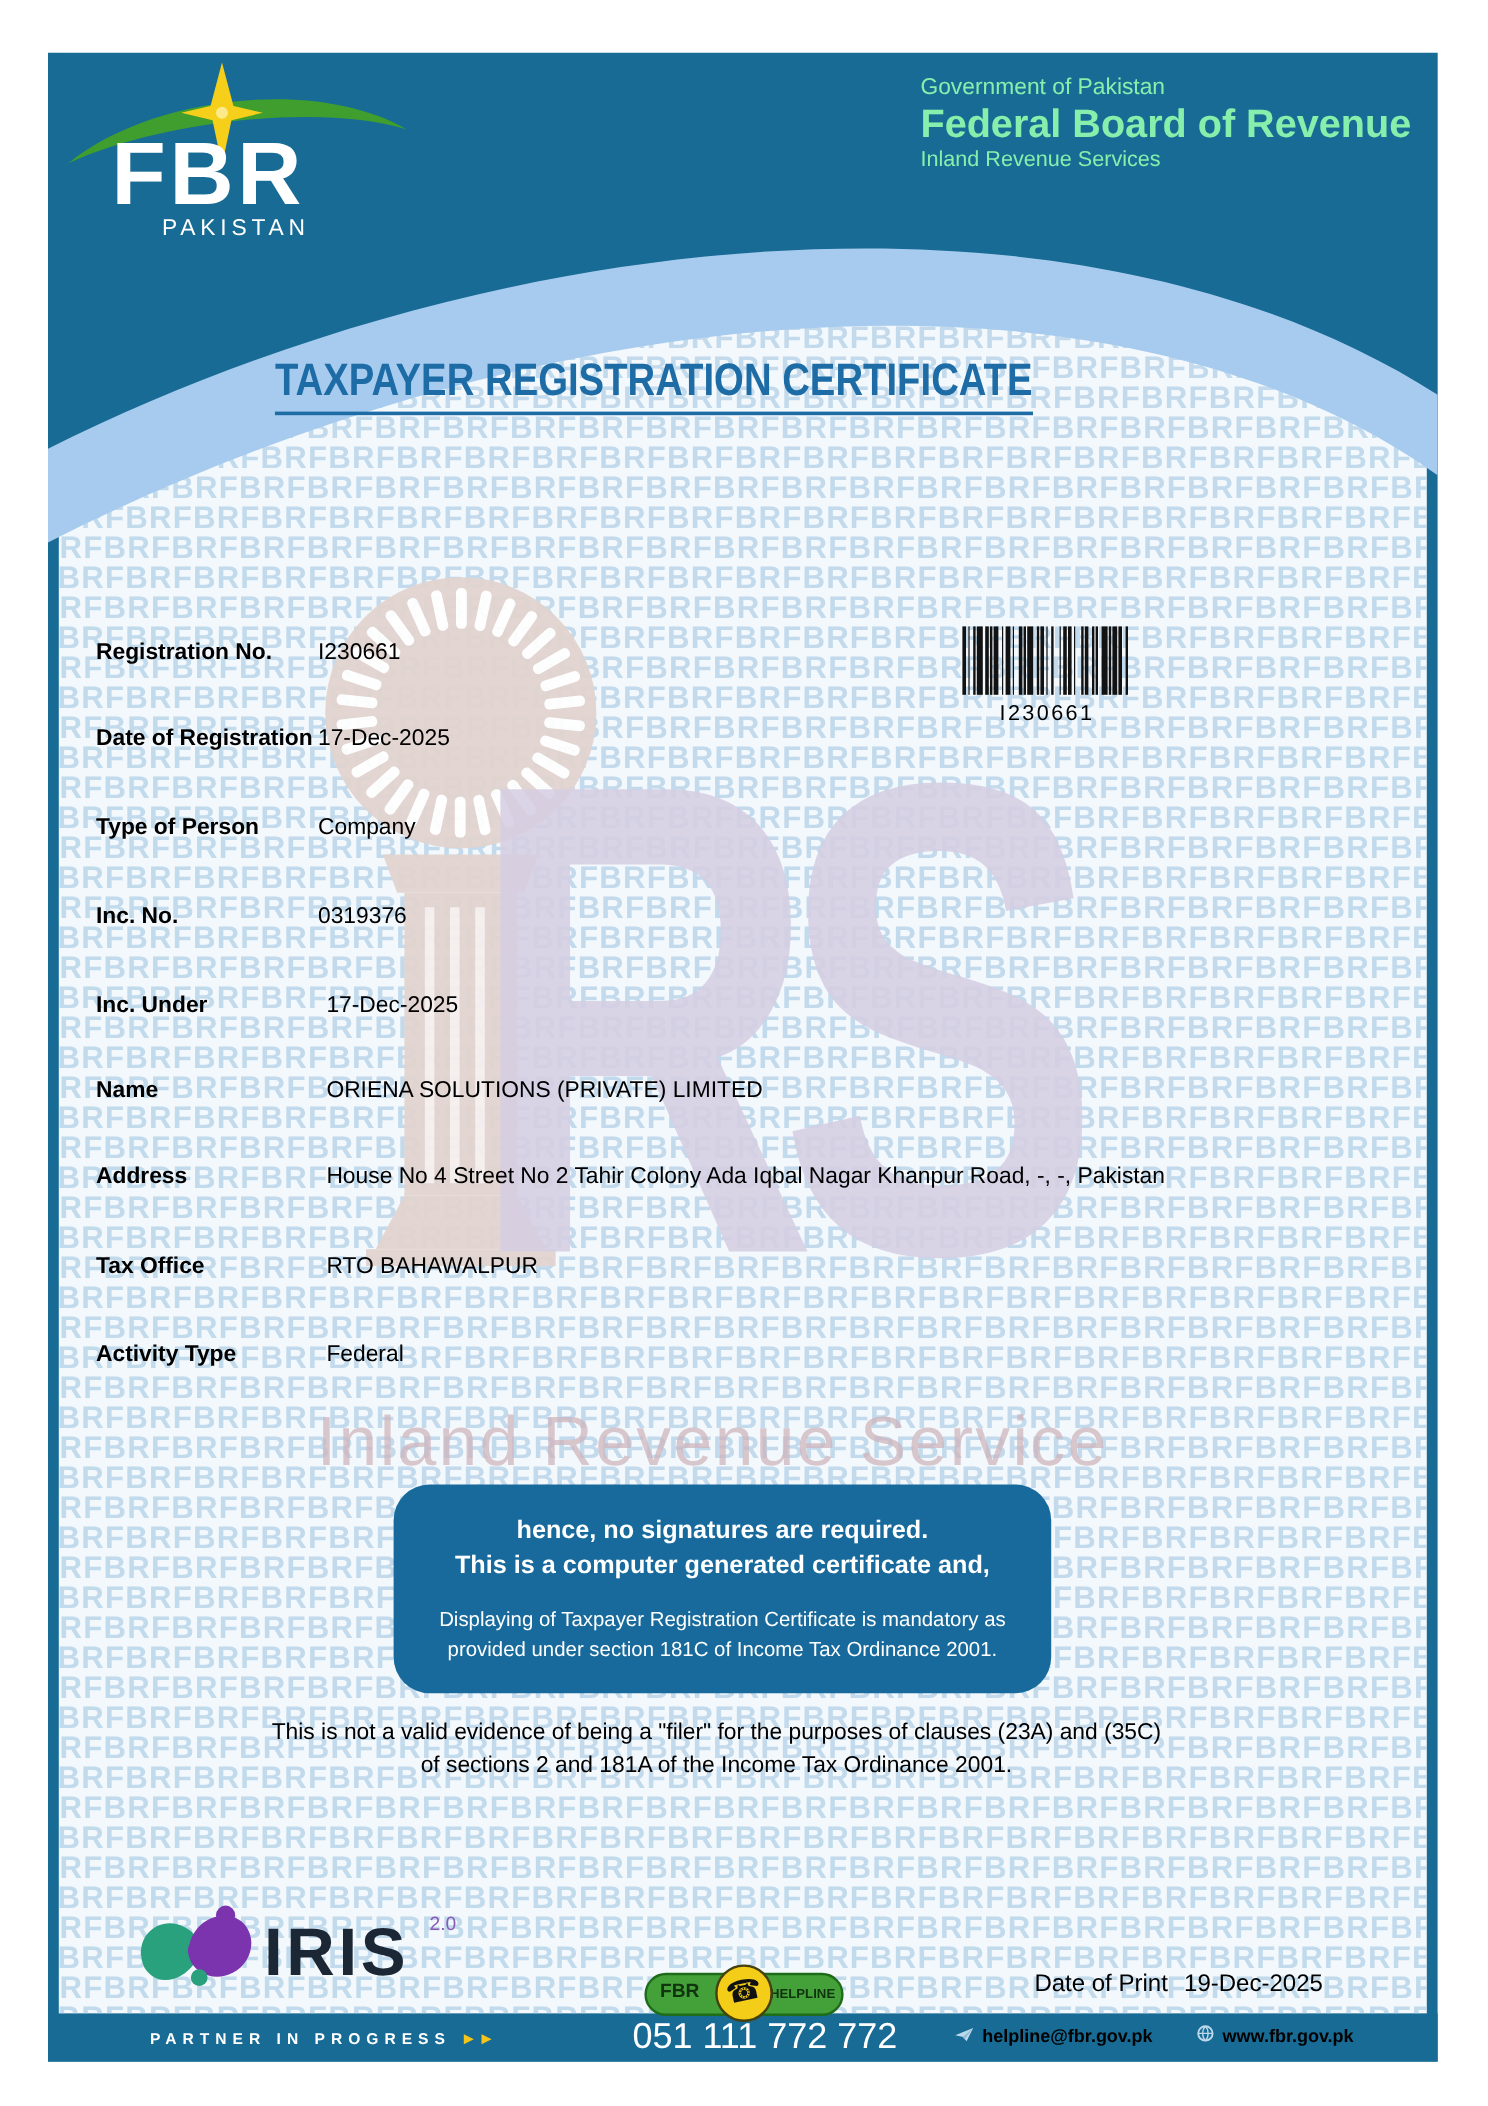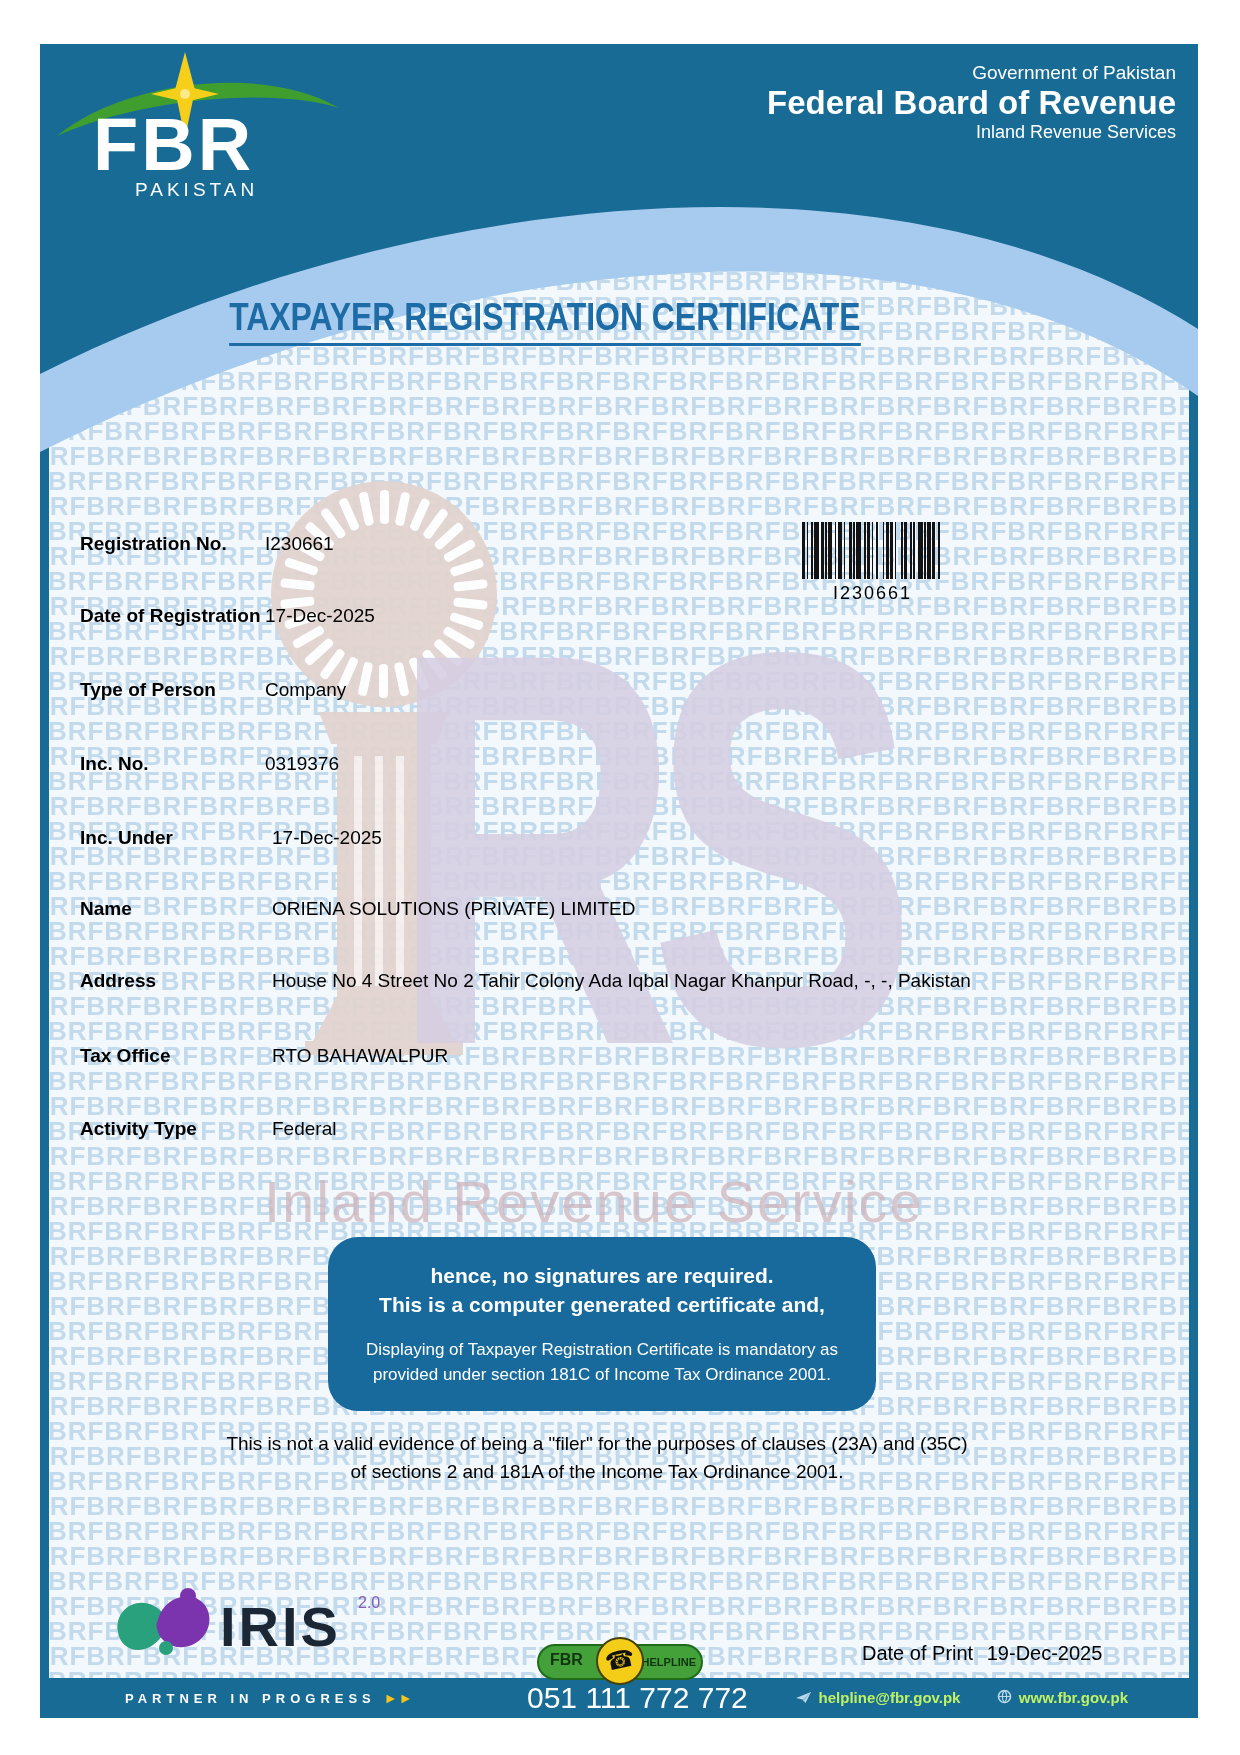--- a/index.html
+++ b/index.html
@@ -14,21 +14,21 @@
   .pattern-row{white-space:nowrap;}
   
   .sunburst{position:absolute;left:210px;top:432px;opacity:.95;}
   .rs-mark{position:absolute;left:341px;top:570px;font-size:560px;line-height:470px;font-weight:bold;
     color:#d6cfe3;letter-spacing:-45px;transform:scaleX(.72);transform-origin:left top;opacity:.88;}
   .service-text{position:absolute;left:215px;top:1124px;font-size:58px;color:#cfb4bb;opacity:.72;
     letter-spacing:2px;white-space:nowrap;}
   
   .header-svg{position:absolute;left:0;top:0;z-index:2;}
   .logo-svg{position:absolute;left:15px;top:6px;z-index:3;}
-  .hdr-text{position:absolute;right:22px;top:18px;z-index:3;text-align:right;color:#ffffff;}
+  .hdr-text{position:absolute;right:22px;top:18px;z-index:3;text-align:left;color:#86efac;}
   .hdr-gov{font-size:19px;}
   .hdr-org{font-size:33px;font-weight:bold;line-height:38px;}
   .hdr-dept{font-size:18px;}
   
   .title-block{position:absolute;left:0;top:252px;width:1010px;text-align:center;z-index:3;}
   .title-main{display:inline-block;transform:scaleX(.84);transform-origin:center;font-size:38px;
     font-weight:bold;color:#1d6ca6;border-bottom:3px solid #1d6ca6;padding-bottom:4px;}
   .title-sub{margin-top:6px;font-size:16px;color:#1d6ca6;}
   
   .field{position:absolute;left:40px;z-index:3;font-size:19px;color:#000;white-space:nowrap;}
@@ -49,21 +49,21 @@
   .disclaimer{position:absolute;left:52px;top:1386px;width:1010px;text-align:center;z-index:3;
     color:#000;font-size:19px;line-height:28px;}
   
   .iris{position:absolute;left:60px;top:1540px;z-index:3;}
   
   .footer-bar{position:absolute;left:0;top:1634px;width:1158px;height:40px;background:#186b95;z-index:3;}
   .partner{position:absolute;left:85px;top:0;line-height:40px;color:#fff;font-size:13px;
     font-weight:bold;letter-spacing:5px;}
   .partner .arrows{color:#f5c51a;letter-spacing:1px;margin-left:8px;font-size:14px;}
   .phone{position:absolute;left:487px;top:0;line-height:40px;color:#fff;font-size:30px;}
-  .bar-right{position:absolute;right:70px;top:0;line-height:40px;color:#bef264;font-size:15px;font-weight:bold;}
+  .bar-right{position:absolute;right:70px;top:0;line-height:40px;color:#000000;font-size:15px;font-weight:bold;}
   .bar-ico{display:inline-block;vertical-align:middle;margin-right:7px;}
   .bar-gap{display:inline-block;width:28px;}
   
   .pill{position:absolute;left:497px;top:1600px;width:166px;height:36px;z-index:4;}
   .pill-bg{position:absolute;left:0;top:0;right:0;bottom:0;background:#44a039;border:2px solid #1e6b1a;
     border-radius:19px;box-sizing:border-box;}
   .pill-fbr{position:absolute;left:13px;top:7px;font-weight:bold;font-size:16px;color:#10340e;}
   .pill-help{position:absolute;right:7px;top:12px;font-weight:bold;font-size:11px;color:#10340e;}
   .pill-circle{position:absolute;left:59px;top:-7px;width:48px;height:48px;border-radius:50%;
     background:#f3cd17;border:2px solid #45400e;box-sizing:border-box;text-align:center;

